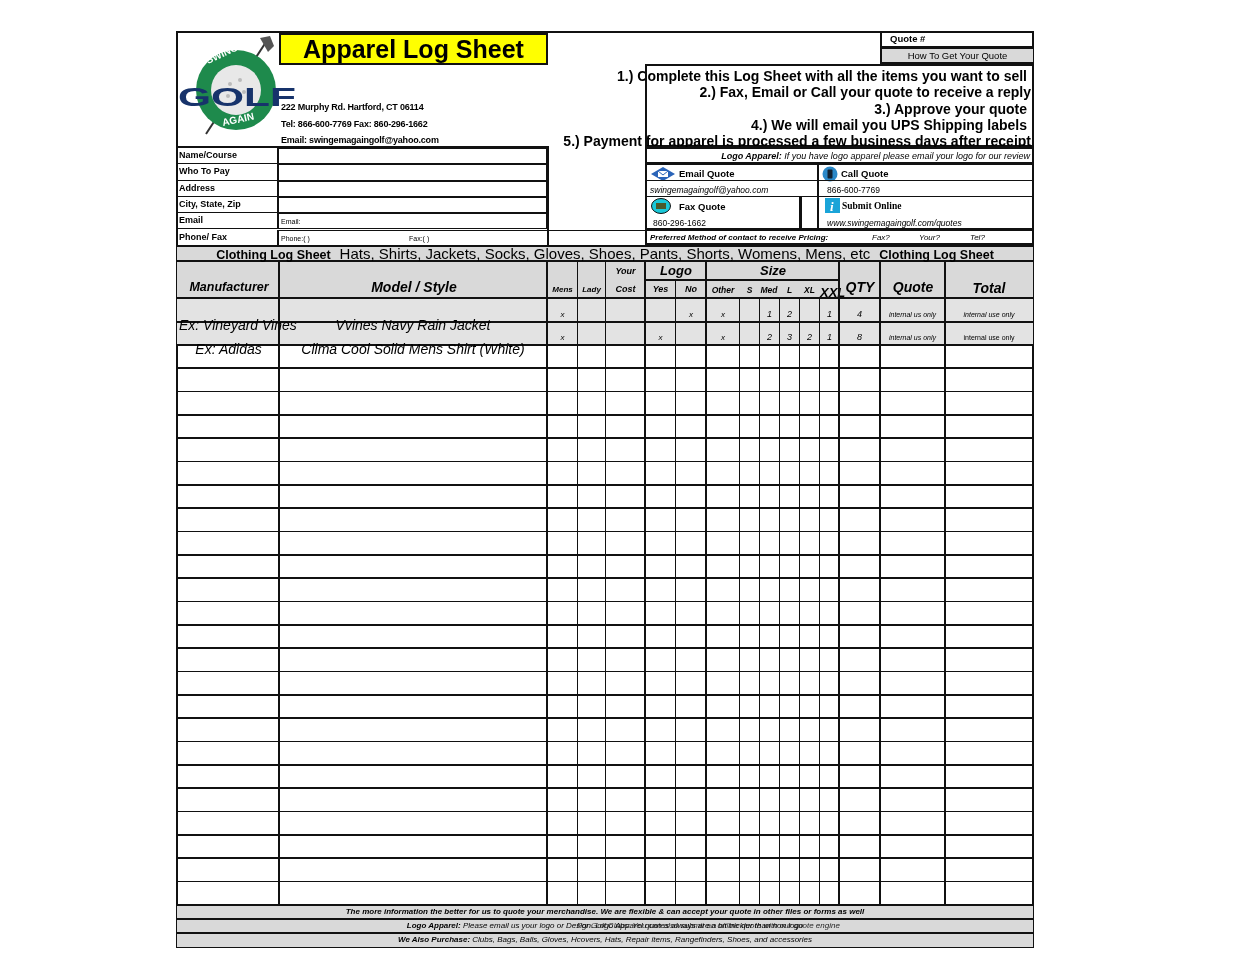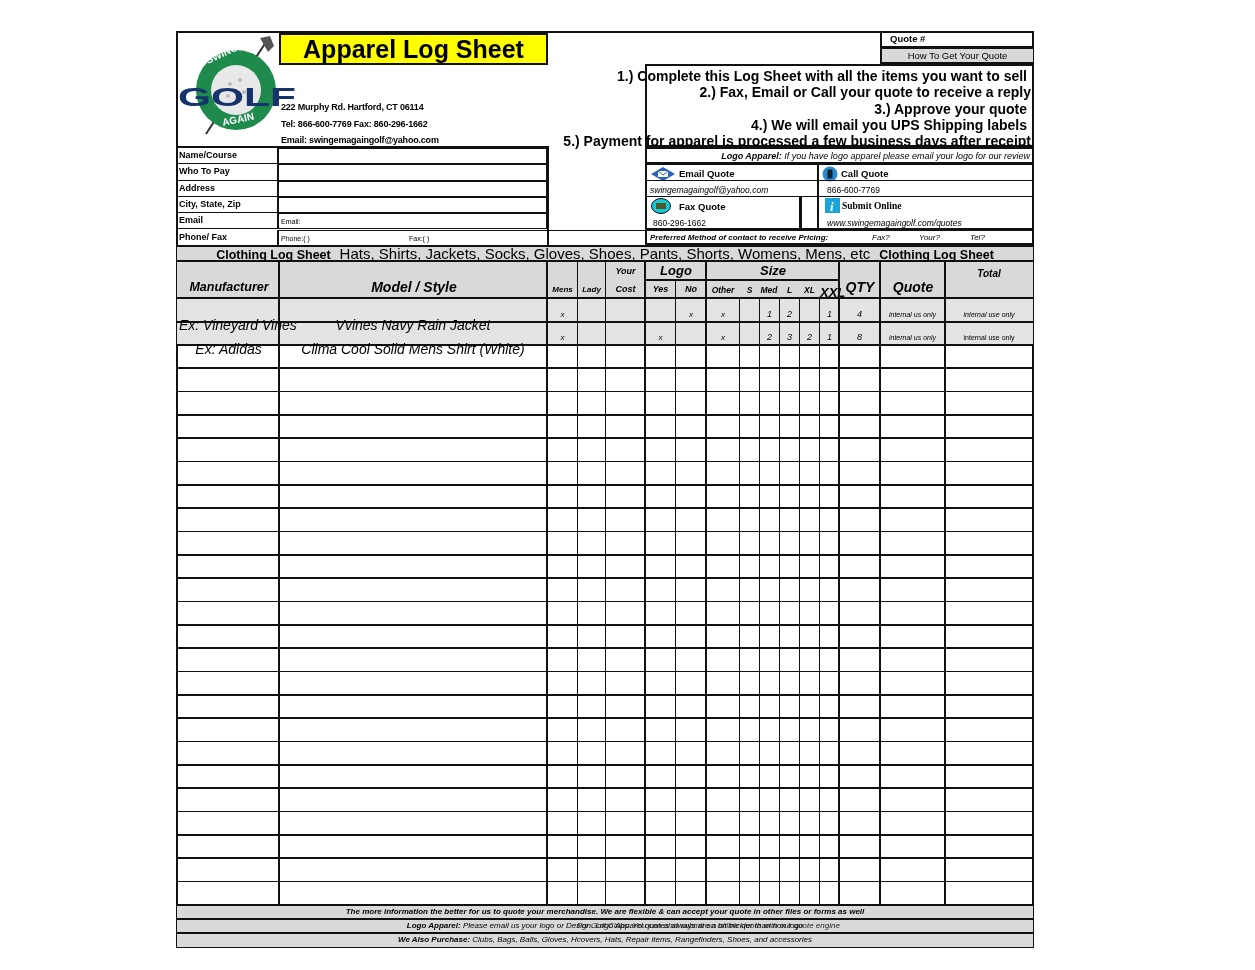--- a/index.html
+++ b/index.html
@@ -182,21 +182,21 @@
 <div class="hcell" style="left:676px;top:284px;width:30px;font-size:9px;background:none;">No</div>
 <div class="hcell" style="left:707px;top:263px;width:132px;font-size:13px;background:none;">Size</div>
 <div class="hcell" style="left:707px;top:285px;width:32px;font-size:8.5px;background:none;">Other</div>
 <div class="hcell" style="left:740px;top:285px;width:19px;font-size:8.5px;background:none;">S</div>
 <div class="hcell" style="left:759px;top:285px;width:20px;font-size:8.5px;background:none;">Med</div>
 <div class="hcell" style="left:780px;top:285px;width:19px;font-size:8.5px;background:none;">L</div>
 <div class="hcell" style="left:800px;top:285px;width:19px;font-size:8.5px;background:none;">XL</div>
 <div class="hcell" style="left:820px;top:285px;width:19px;font-size:13px;background:none;">XXL</div>
 <div class="hcell" style="left:840px;top:279px;width:40px;font-size:14px;background:none;">QTY</div>
 <div class="hcell" style="left:881px;top:279px;width:64px;font-size:14px;background:none;">Quote</div>
-<div class="hcell" style="left:946px;top:268px;width:86px;font-size:10px;background:none;">Total</div>
+<div class="hcell" style="left:946px;top:280px;width:86px;font-size:14px;background:none;">Total</div>
 
 <div class="hline" style="left:645px;top:279px;width:195px;"></div>
 
 <div id="hlines">
     <div class="hline" style="left: 177px; top: 297px; width: 856px; height: 2px;"></div>
     <div class="hline" style="left: 177px; top: 321px; width: 856px; height: 1.5px;"></div>
     <div class="hline" style="left: 177px; top: 344px; width: 856px; height: 1.5px;"></div>
     <div class="hline" style="left: 177px; top: 367.333px; width: 856px; height: 1.5px;"></div>
     <div class="hline" style="left: 177px; top: 390.667px; width: 856px; height: 1.5px;"></div>
     <div class="hline" style="left: 177px; top: 414px; width: 856px; height: 1.5px;"></div>

